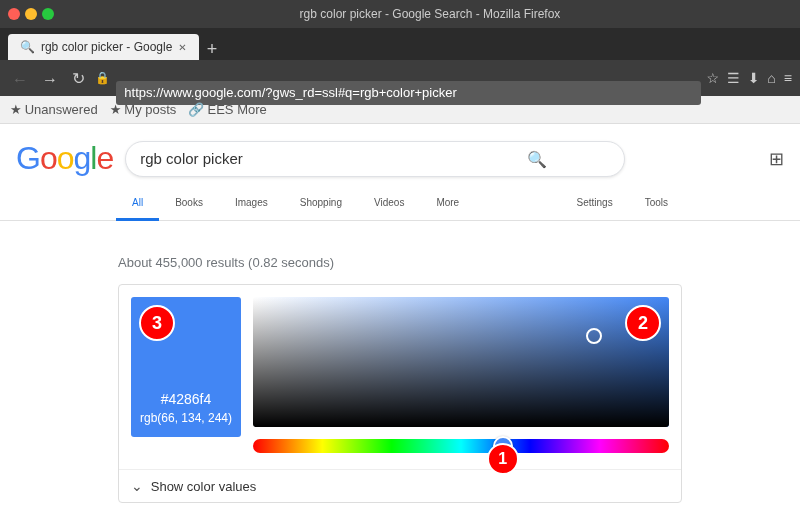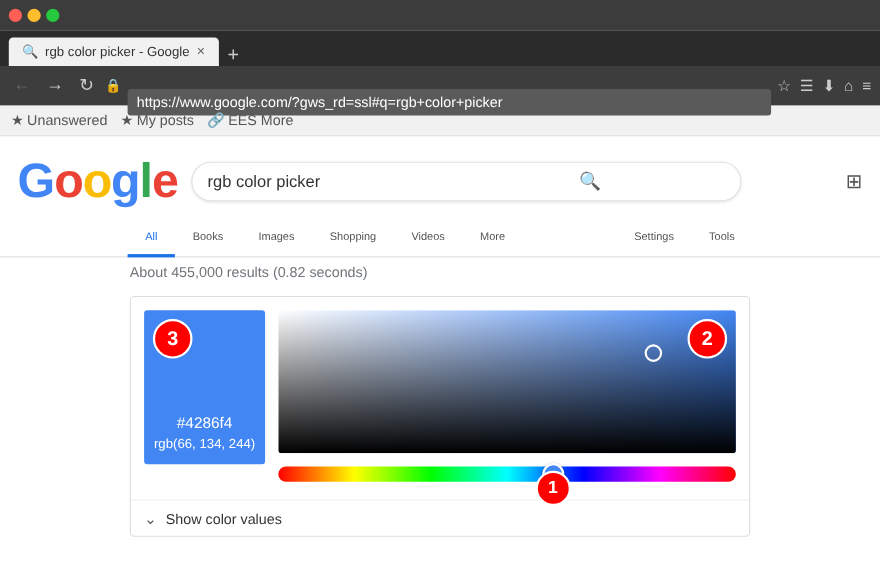--- a/index.html
+++ b/index.html
@@ -105,21 +105,21 @@
       overflow: hidden;
     }
 
     
     .google-header {
       display: flex;
       align-items: center;
       padding: 16px 16px 10px 16px;
       gap: 12px;
     }
-    .google-logo { font-size: 44px; font-weight: bold; letter-spacing: -1px; }
+    .google-logo { font-size: 32px; font-weight: normal; letter-spacing: -1px; }
     .logo-b { color: #4285F4; }
     .logo-l { color: #EA4335; }
     .logo-u { color: #FBBC05; }
     .logo-e { color: #4285F4; }
     .logo-g { color: #34A853; }
     .logo-o2 { color: #EA4335; }
 
     .search-box-container {
       flex: 1;
       position: relative;
@@ -185,20 +185,21 @@
     .nav-item.active {
       color: #1a73e8;
       border-bottom-color: #1a73e8;
     }
 
     
     .results-info {
       padding: 6px 118px;
       font-size: 13px;
       color: #70757a;
+      margin-top: 28px;
     }
 
     
     .color-picker-widget {
       margin: 8px 118px;
       border: 1px solid #ddd;
       border-radius: 4px;
       overflow: hidden;
       display: flex;
       flex-direction: column;
@@ -373,20 +374,21 @@
   </style>
 </head>
 <body>
 
 <div class="title-bar">
   <div class="title-bar-controls">
     <button class="tb-btn tb-close"></button>
     <button class="tb-btn tb-min"></button>
     <button class="tb-btn tb-max"></button>
   </div>
+  <span class="title-bar-text">rgb color picker - Google Search - Mozilla Firefox</span>
 </div>
 
 <div class="tab-bar">
   <div class="tab">
     <span>🔍</span>
     <span>rgb color picker - Google</span>
     <span class="tab-close">✕</span>
   </div>
   <span class="new-tab-btn">+</span>
 </div>

